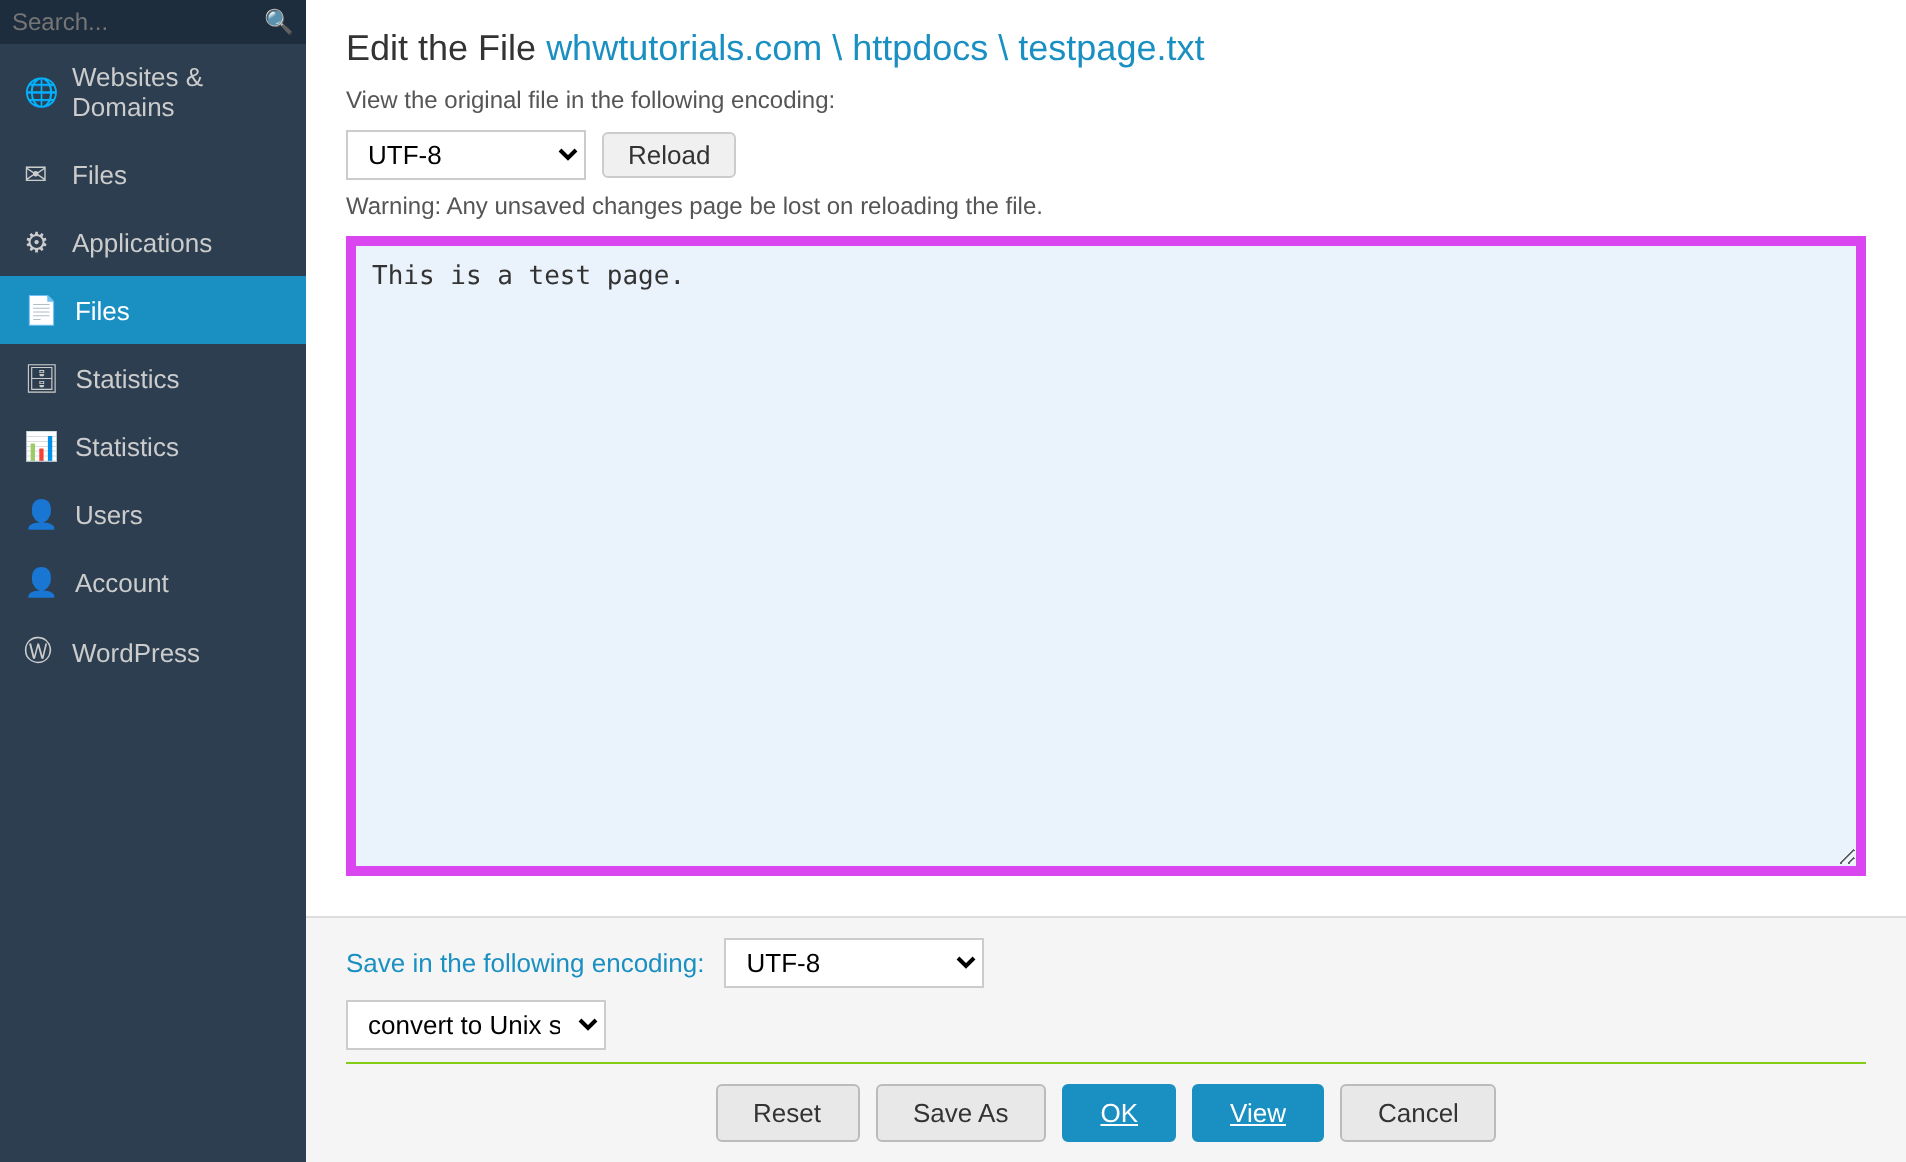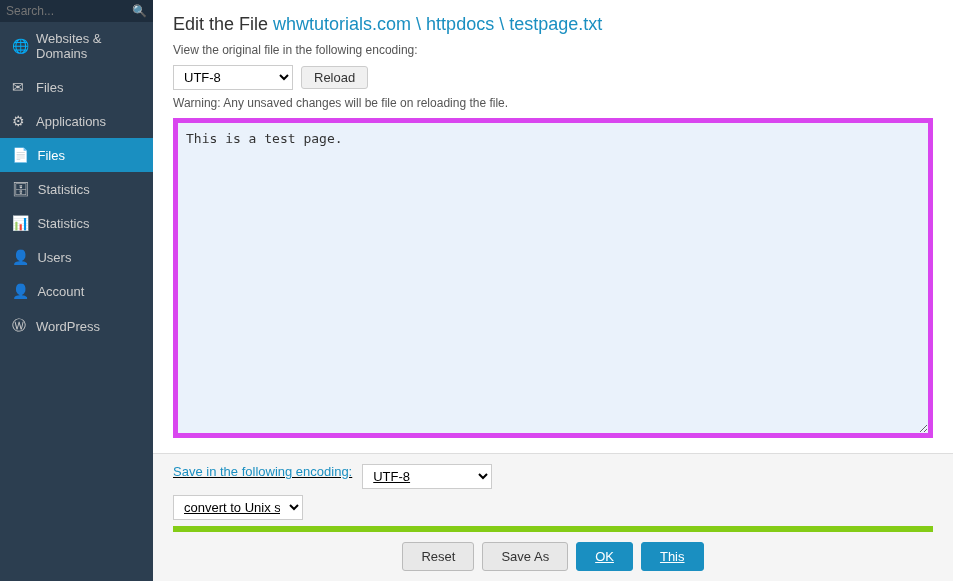--- a/index.html
+++ b/index.html
@@ -114,42 +114,42 @@
     }
 
     
     #bottom-bar {
       background: #f5f5f5;
       border-top: 1px solid #ddd;
       padding: 10px 20px;
     }
     .bottom-row {
       display: flex;
+      align-items: center;
       margin-bottom: 6px;
       gap: 10px;
-      text-decoration: underline;
     }
     .bottom-label {
       color: #1a8fc1;
       font-size: 13px;
       min-width: 170px;
     }
     .bottom-select {
       padding: 3px 6px;
       font-size: 13px;
       border: 1px solid #ccc;
       background: #fff;
       width: 130px;
       cursor: pointer;
     }
     #action-row {
       display: flex;
       gap: 8px;
       padding: 10px 0 0 0;
-      border-top: 6px solid #84cc16;
+      border-top: 1px solid #84cc16;
       margin-top: 4px;
       justify-content: center;
     }
     .action-btn {
       padding: 6px 18px;
       font-size: 13px;
       cursor: pointer;
       border: 1px solid #ccc;
       border-radius: 3px;
     }
@@ -227,21 +227,21 @@
     <div id="encoding-label">View the original file in the following encoding:</div>
 
     <div id="encoding-row">
       <select id="encoding-select">
         <option value="UTF-8">UTF-8</option>
         <option value="ISO-8859-1">ISO-8859-1</option>
       </select>
       <button id="reload-btn" class="action-btn btn-gray">Reload</button>
     </div>
 
-    <div id="warning-text">Warning: Any unsaved changes will be file on reloading the file.</div>
+    <div id="warning-text">Warning: Any unsaved changes page be lost on reloading the file.</div>
 
     <textarea id="file-editor" style="">This is a test page.</textarea>
   </div>
 
   <div id="bottom-bar">
     <div class="bottom-row">
       <span class="bottom-label">Save in the following encoding:</span>
       <select class="bottom-select">
         <option value="UTF-8">UTF-8</option>
         <option value="ISO-8859-1">ISO-8859-1</option>
@@ -251,16 +251,17 @@
       <select class="bottom-select">
         <option value="unix">convert to Unix style</option>
         <option value="windows">convert to Windows style</option>
         <option value="none">do not convert</option>
       </select>
     </div>
     <div id="action-row">
       <button class="action-btn btn-gray">Reset</button>
       <button class="action-btn btn-gray">Save As</button>
       <button class="action-btn btn-blue">OK</button>
-      <button class="action-btn btn-blue">This</button>
+      <button class="action-btn btn-blue">View</button>
+      <button class="action-btn btn-gray">Cancel</button>
     </div>
   </div>
 </div>
 
 </body></html>

